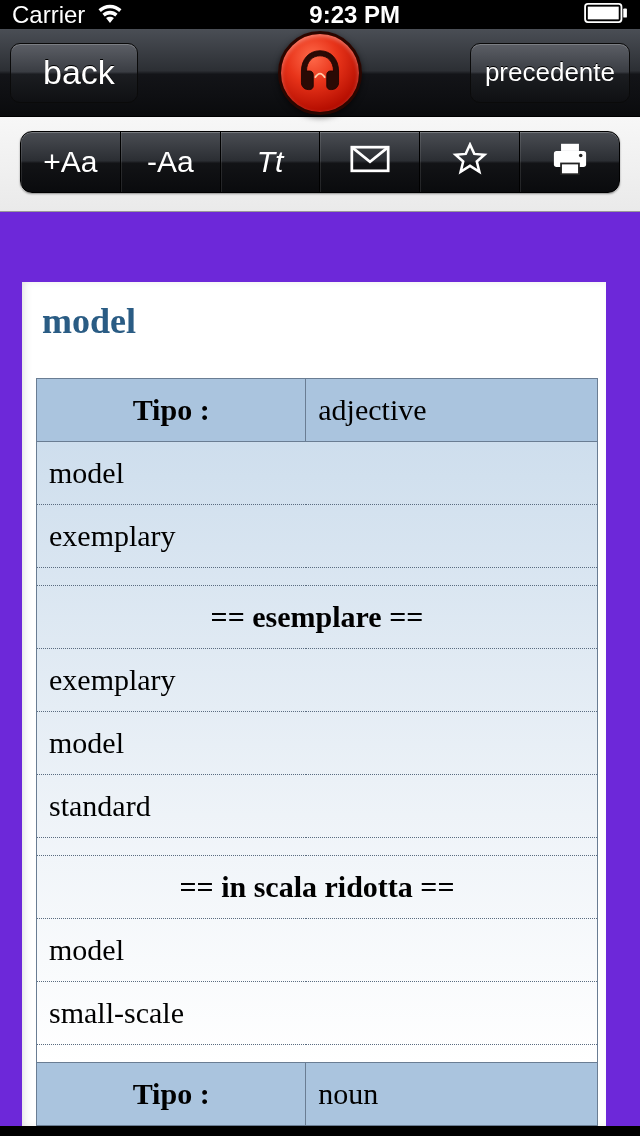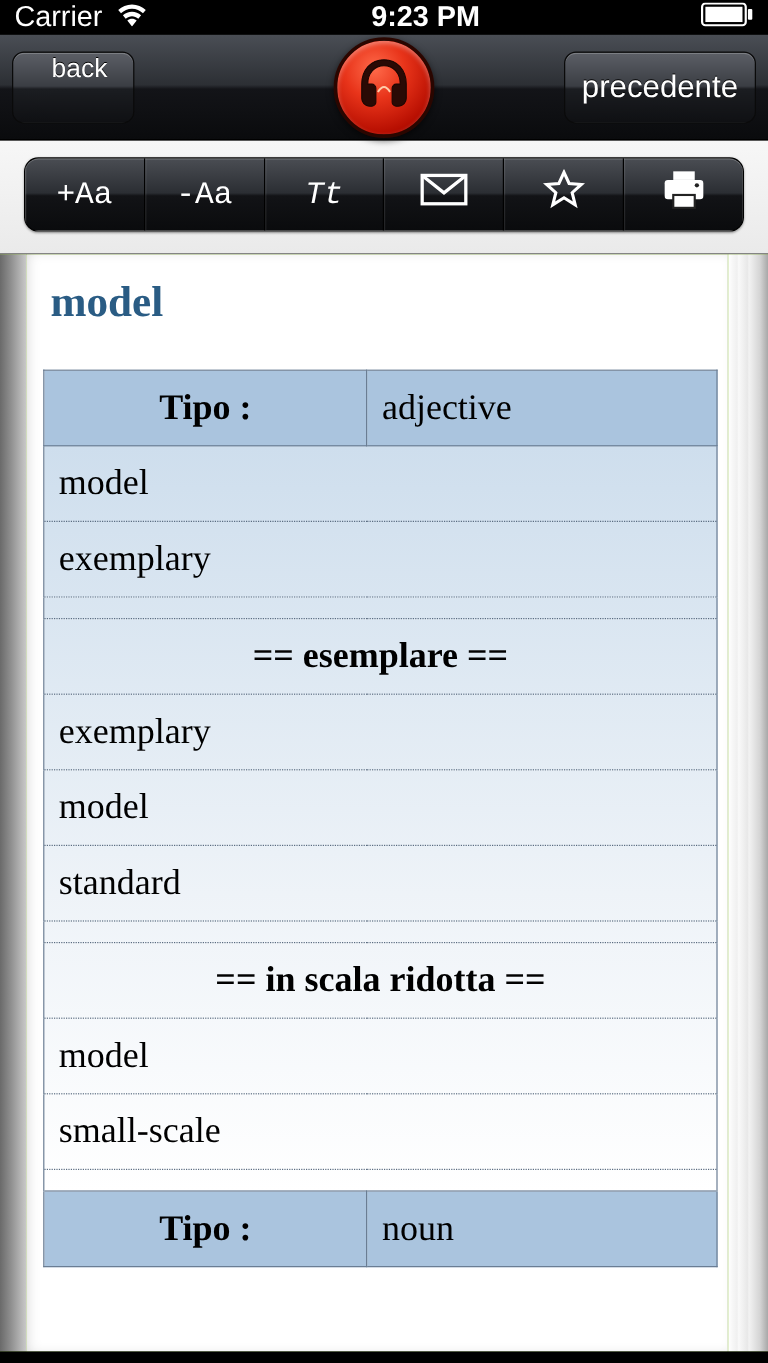--- a/index.html
+++ b/index.html
@@ -34,25 +34,26 @@
     padding: 0 10px;
     position: relative;
     border-bottom: 1px solid #000;
   }
   .back-btn {
     height: 60px;
     background: linear-gradient(to bottom, #5c5f66 0%, #3a3d43 48%, #1b1d21 52%, #0f1013 100%);
     color: #fff;
     border: 1px solid #0a0a0a;
     border-radius: 10px;
-    font-size: 22px;
+    font-size: 34px;
     font-family: -apple-system, Helvetica, Arial, sans-serif;
     padding: 0 22px 0 32px;
     position: relative;
     display: flex;
+    align-items: center;
     text-shadow: 0 -1px 0 #000;
     box-shadow: inset 0 1px 0 rgba(255,255,255,0.2);
     cursor: pointer;
   }
   .back-btn::before {
     content: "";
     position: absolute;
     left: -14px;
     top: 50%;
     transform: translateY(-50%) rotate(45deg);
@@ -117,37 +118,38 @@
     border-radius: 12px;
     display: flex;
     box-shadow: inset 0 1px 0 rgba(255,255,255,0.25), 0 1px 2px rgba(0,0,0,0.4);
   }
   .tool-btn {
     flex: 1;
     display: flex;
     align-items: center;
     justify-content: center;
     color: #fff;
-    font-family: Liberation Mono, monospace;
-    font-size: 26px;
+    font-family: Liberation Sans, sans-serif;
+    font-size: 30px;
     border-right: 1px solid #000;
     box-shadow: inset 1px 0 0 rgba(255,255,255,0.1);
     cursor: pointer;
   }
   .tool-btn:last-child { border-right: none; }
   .tool-btn .tt { font-style: italic; }
   .tool-btn svg { width: 40px; height: 34px; fill: #fff; }
 
   
   .book-area {
     height: calc(1136px - 40px - 88px - 94px);
-    background: #bef264;
+    background: #6d28d9;
     display: flex;
     padding: 0;
     position: relative;
+    align-items: flex-end;
   }
   .book-left-edge {
     width: 22px;
     background: linear-gradient(to right, #6a6a6a 0%, #8e8e8e 40%, #c9c9c9 100%);
   }
   .page {
     flex: 1;
     background: #fff;
     position: relative;
     box-shadow: inset 4px 0 12px -6px rgba(0,0,0,0.25);

